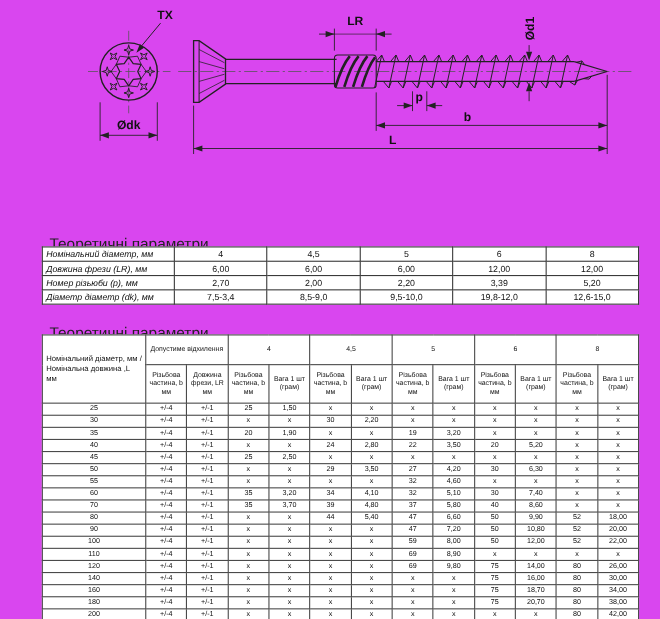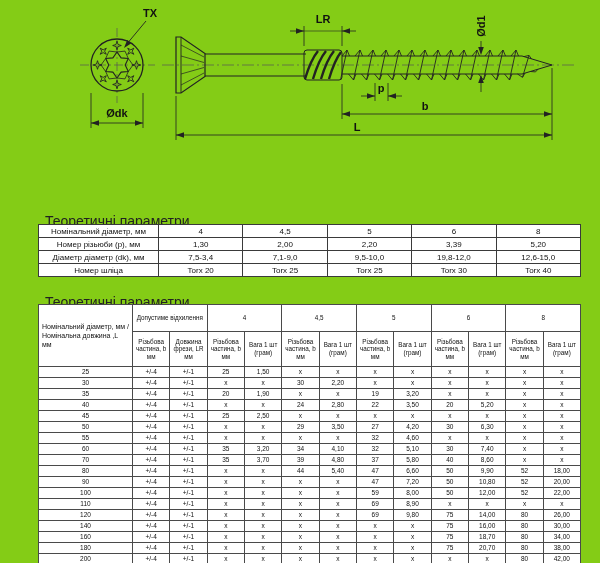--- a/index.html
+++ b/index.html
@@ -1,27 +1,27 @@
 <!DOCTYPE html>
 <html><head>
 <meta charset="utf-8">
 <style>
   html,body{margin:0;padding:0;}
   body{width:600px;height:563px;background:#fff;font-family:"Liberation Sans",sans-serif;color:#111;position:relative;overflow:hidden;}
-  .page{position:absolute;inset:0;background:#84cc16;}
+  .page{position:absolute;inset:0;background:#d946ef;}
   svg{position:absolute;left:0;top:0;}
   svg text{font-family:"Liberation Sans",sans-serif;fill:#111;}
   .dimlabel{font-size:11px;font-weight:bold;}
   .tbl-title{position:absolute;left:45px;font-size:14px;color:#222;}
   #title1{top:213px;}
   #title2{top:294px;}
   table{border-collapse:collapse;table-layout:fixed;position:absolute;background:#fff;}
   #t1{left:38px;top:224px;width:542px;font-size:8px;border:1.5px solid #000;}
   #t1 td{border:1px solid #3a3a3a;height:12px;padding:0 3px;overflow:hidden;white-space:nowrap;}
-  #t1 td.lbl{text-align:center;}
+  #t1 td.lbl{text-align:left;font-style:italic;}
   #t1 td.val{text-align:center;}
   #t2{left:38px;top:304px;width:542px;font-size:6.5px;border:1.5px solid #000;}
   #t2 td,#t2 th{border:1px solid #4a4a4a;padding:0;text-align:center;vertical-align:middle;overflow:hidden;font-weight:normal;}
   #t2 th{font-size:6.3px;line-height:1.2;}
   #t2 th.corner{font-size:7px;text-align:left;padding:0 3px;line-height:1.3;}
   #t2 tr.h1 th{height:26px;}
   #t2 tr.h2 th{height:34px;}
   #t2 tbody td{height:10px;line-height:10px;white-space:nowrap;}
 </style>
 </head>
@@ -166,42 +166,42 @@
     <tbody>
         <tr>
           <td class="lbl">Номінальний діаметр, мм</td>
           <td class="val">4</td>
           <td class="val">4,5</td>
           <td class="val">5</td>
           <td class="val">6</td>
           <td class="val">8</td>
         </tr>
         <tr>
+          <td class="lbl">Довжина фрези (LR), мм</td>
+          <td class="val">6,00</td>
+          <td class="val">6,00</td>
+          <td class="val">6,00</td>
+          <td class="val">12,00</td>
+          <td class="val">12,00</td>
+        </tr>
+        <tr>
           <td class="lbl">Номер різьюби (p), мм</td>
-          <td class="val">1,30</td>
+          <td class="val">2,70</td>
           <td class="val">2,00</td>
           <td class="val">2,20</td>
           <td class="val">3,39</td>
           <td class="val">5,20</td>
         </tr>
         <tr>
           <td class="lbl">Діаметр діаметр (dk), мм</td>
           <td class="val">7,5-3,4</td>
-          <td class="val">7,1-9,0</td>
+          <td class="val">8,5-9,0</td>
           <td class="val">9,5-10,0</td>
           <td class="val">19,8-12,0</td>
           <td class="val">12,6-15,0</td>
-        </tr>
-        <tr>
-          <td class="lbl">Номер шліца</td>
-          <td class="val">Torx 20</td>
-          <td class="val">Torx 25</td>
-          <td class="val">Torx 25</td>
-          <td class="val">Torx 30</td>
-          <td class="val">Torx 40</td>
         </tr>
       </tbody>
   </table>
 
   <div id="title2" class="tbl-title">Теоретичні параметри</div>
   <table id="t2">
     <colgroup id="t2cols">
         <col style="width: 94px;">
         <col style="width: 37.33px;">
         <col style="width: 37.33px;">

